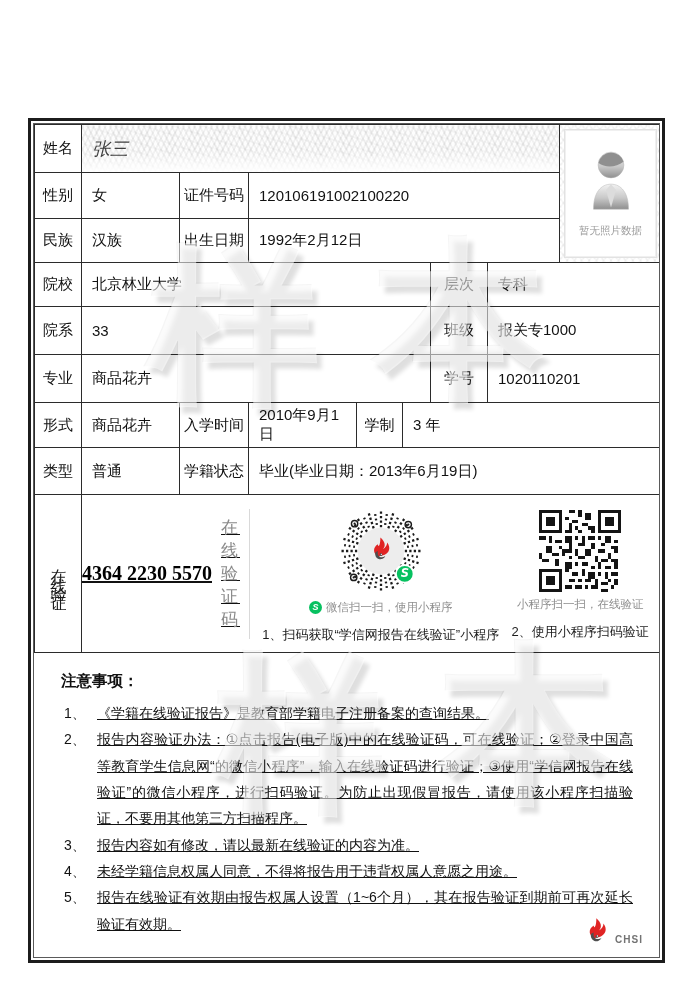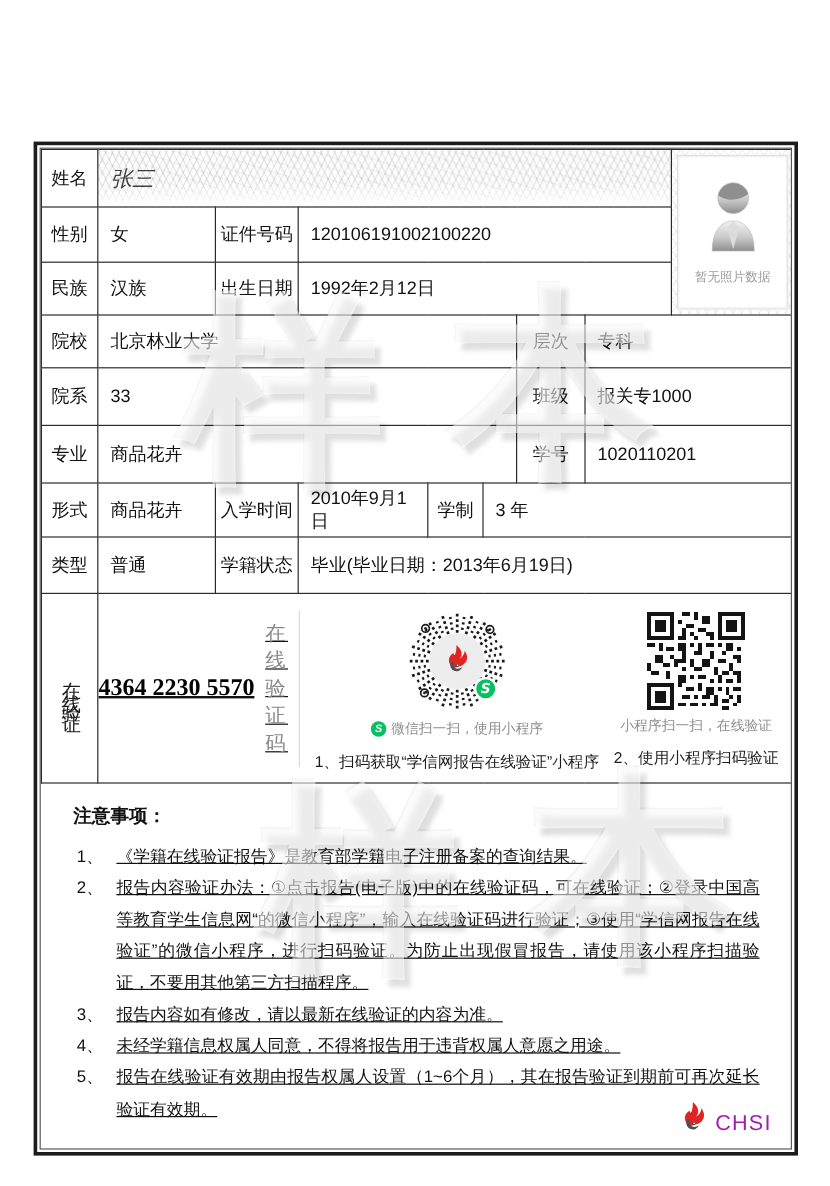--- a/index.html
+++ b/index.html
@@ -66,21 +66,21 @@
     display:inline-flex; align-items:center; justify-content:center; flex:none;
   }
 
   .notes { padding:13px 26px 0 27px; font-size:14px; line-height:1.88; color:#111; }
   .notes-heading { font-weight:bold; font-size:15.5px; margin-bottom:5px; }
   .note-item { display:flex; }
   .note-num { flex:none; width:36px; padding-left:3px; }
   .note-text { flex:1; text-align:justify;text-decoration:underline; }
 
   .chsi { position:absolute; right:16px; bottom:9px; display:flex; align-items:flex-end; gap:5px; }
-  .chsi-text { color:#a21caf; font-weight:normal; font-size:18px; letter-spacing:1px; line-height:1; padding-bottom:3px; }
+  .chsi-text { color:#737373; font-weight:bold; font-size:10px; letter-spacing:1px; line-height:1; padding-bottom:3px; }
 
   .wm-layer { position:absolute; inset:0; pointer-events:none; z-index:30; }
   .wm {
     position:absolute; font-size:172px; font-weight:bold; line-height:1;
     color:rgba(255,255,255,0.55);
     text-shadow:5px 6px 4px rgba(0,0,0,0.13), -1px -1px 0 rgba(0,0,0,0.04);
   }
 </style>
 </head>
 <body>

